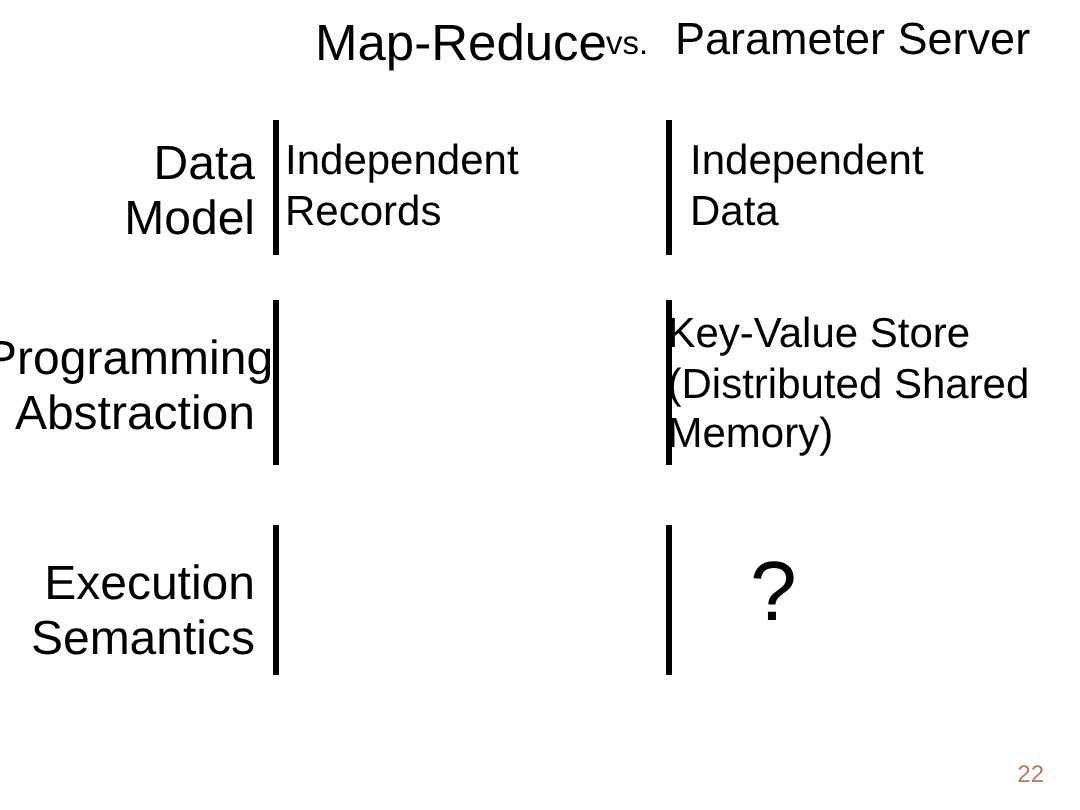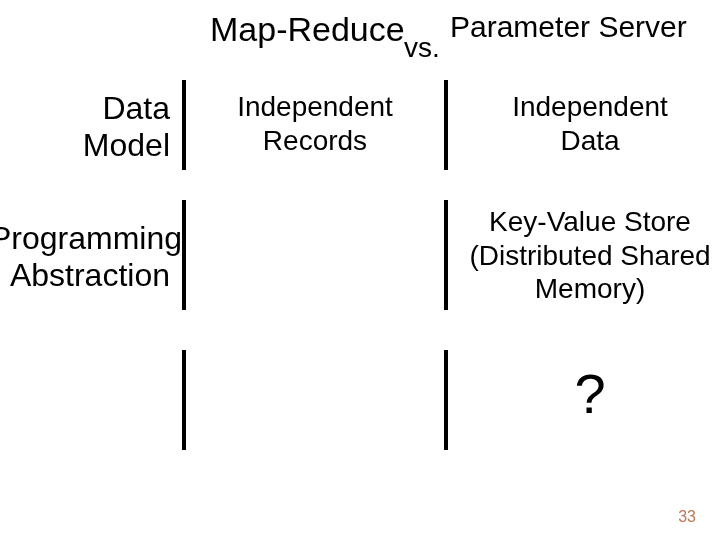--- a/index.html
+++ b/index.html
@@ -1,26 +1,26 @@
 <!DOCTYPE html>
 <html><head>
 <meta charset="utf-8">
 <style>
   * { box-sizing: border-box; margin: 0; padding: 0; }
   html, body { width: 720px; height: 540px; background: #fff; font-family: Arial, Helvetica, sans-serif; color: #000; overflow: hidden; }
   .slide { position: relative; width: 720px; height: 540px; }
   .title-row { position: absolute; top: 10px; left: 0; width: 720px; height: 50px; }
   .title-left { position: absolute; left: 210px; top: 0; font-size: 34px; }
-  .title-vs { position: absolute; left: 404px; top: 22px; font-size: 28px; }
+  .title-vs { position: absolute; left: 404px; top: 6px; font-size: 22px; }
   .title-right { position: absolute; left: 450px; top: 0; font-size: 30px; }
   .rowlabel { position: absolute; text-align: right; font-size: 32px; line-height: 1.15; }
   .rowlabel.r1 { top: 90px; left: 0; width: 170px; }
   .rowlabel.r2 { top: 220px; left: -10px; width: 180px; }
   .rowlabel.r3 { top: 370px; left: 0; width: 170px; }
-  .cell { position: absolute; text-align: center; font-size: 28px; line-height: 1.2; }
+  .cell { position: absolute; font-size: 28px; line-height: 1.2; }
   .c1-1 { top: 90px; left: 190px; width: 250px; }
   .c1-2 { top: 90px; left: 460px; width: 260px; }
   .c2-1 { top: 235px; left: 190px; width: 250px; }
   .c2-2 { top: 205px; left: 445px; width: 290px; }
   .c3-1 { top: 370px; left: 185px; width: 260px; }
   .c3-2 { top: 360px; left: 500px; width: 180px; font-size: 56px; }
   .vbar { position: absolute; width: 4px; background: #000; }
   .vb-a1 { left: 182px; top: 80px; height: 90px; }
   .vb-b1 { left: 444px; top: 80px; height: 90px; }
   .vb-a2 { left: 182px; top: 200px; height: 110px; }
@@ -46,16 +46,17 @@
   <div class="vbar vb-a3"></div>
   <div class="vbar vb-b3"></div>
 
   <div class="rowlabel r1">Data<br>Model</div>
   <div class="cell c1-1">Independent<br>Records</div>
   <div class="cell c1-2">Independent<br>Data</div>
 
   <div class="rowlabel r2">Programming<br>Abstraction</div>
   <div class="cell c2-2">Key-Value Store<br>(Distributed Shared<br>Memory)</div>
 
+  <div class="rowlabel r3">Execution<br>Semantics</div>
   <div class="cell c3-2">?</div>
 
-  <div class="pagenum">33</div>
+  <div class="pagenum">22</div>
 </div>
 
 </body></html>

